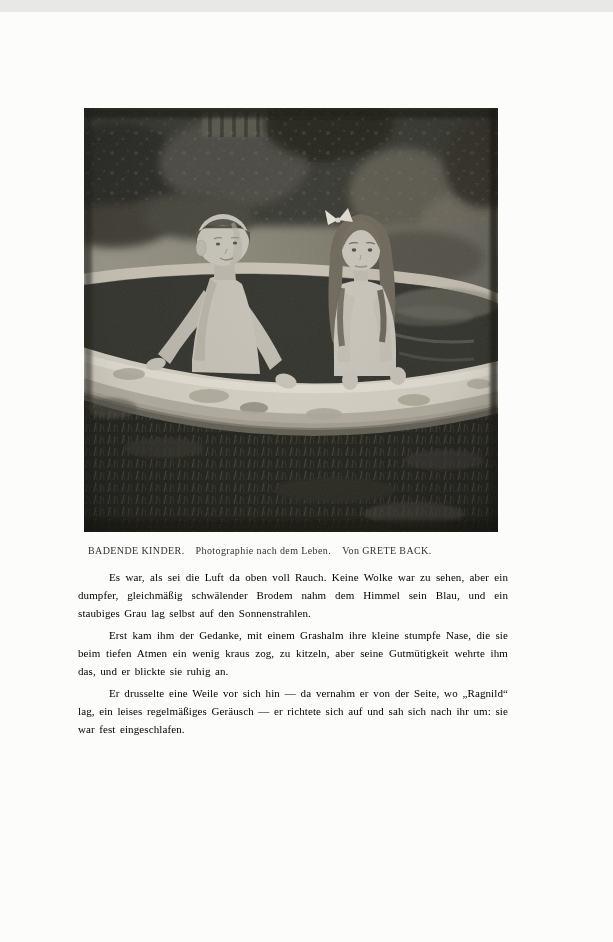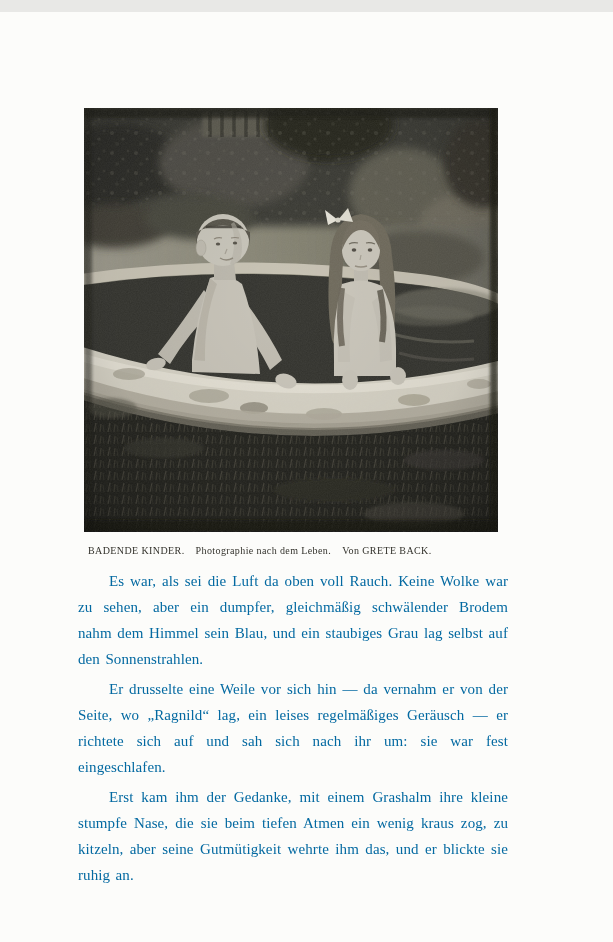--- a/index.html
+++ b/index.html
@@ -20,23 +20,23 @@
   .photo svg { display:block; width:414px; height:424px; }
   .caption {
     position:absolute; left:88px; top:533px;
     font-size:10px; letter-spacing:0.4px;
     color:#33322c; white-space:nowrap;
   }
   .caption .seg { margin-right:11px; }
   .caption .seg:last-child { margin-right:0; }
   .bodytext {
     position:absolute; left:78px; top:556px; width:430px;
-    font-size:15px; line-height:26px;
+    font-size:11px; line-height:18px;
     letter-spacing:0.1px; word-spacing:1.6px;
-    color:#0369a1;
+    color:#000000;
   }
   .bodytext p {
     margin:0 0 4px 0;
     text-indent:31px;
     text-align:justify;
   }
 </style>
 </head>
 <body>
 
@@ -198,17 +198,17 @@
       </svg>
     </div>
 
     <figcaption class="caption">
       <span class="seg">BADENDE KINDER.</span><span class="seg">Photographie nach dem Leben.</span><span class="seg">Von GRETE BACK.</span>
     </figcaption>
   </figure>
 
   <div class="bodytext">
     <p>Es war, als sei die Luft da oben voll Rauch. Keine Wolke war zu sehen, aber ein dumpfer, gleichmäßig schwälender Brodem nahm dem Himmel sein Blau, und ein staubiges Grau lag selbst auf den Sonnenstrahlen.</p>
+    <p>Erst kam ihm der Gedanke, mit einem Grashalm ihre kleine stumpfe Nase, die sie beim tiefen Atmen ein wenig kraus zog, zu kitzeln, aber seine Gutmütigkeit wehrte ihm das, und er blickte sie ruhig an.</p>
     <p>Er drusselte eine Weile vor sich hin — da vernahm er von der Seite, wo „Ragnild“ lag, ein leises regelmäßiges Geräusch — er richtete sich auf und sah sich nach ihr um: sie war fest eingeschlafen.</p>
-    <p>Erst kam ihm der Gedanke, mit einem Grashalm ihre kleine stumpfe Nase, die sie beim tiefen Atmen ein wenig kraus zog, zu kitzeln, aber seine Gutmütigkeit wehrte ihm das, und er blickte sie ruhig an.</p>
   </div>
 
 </div>
 
 </body></html>

